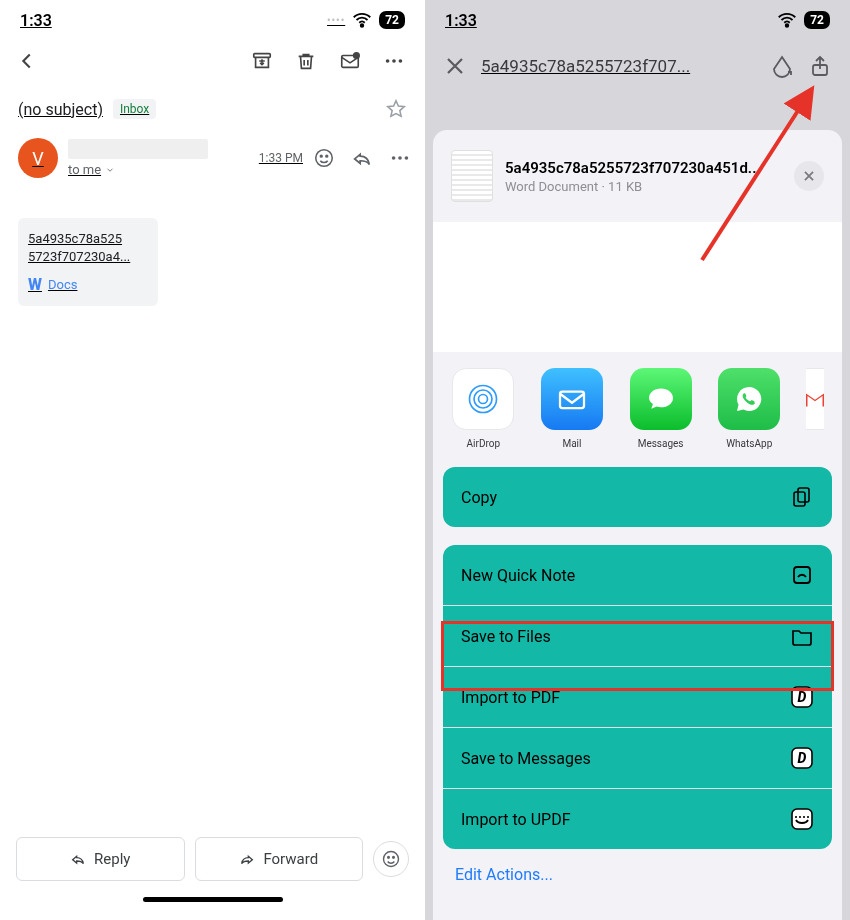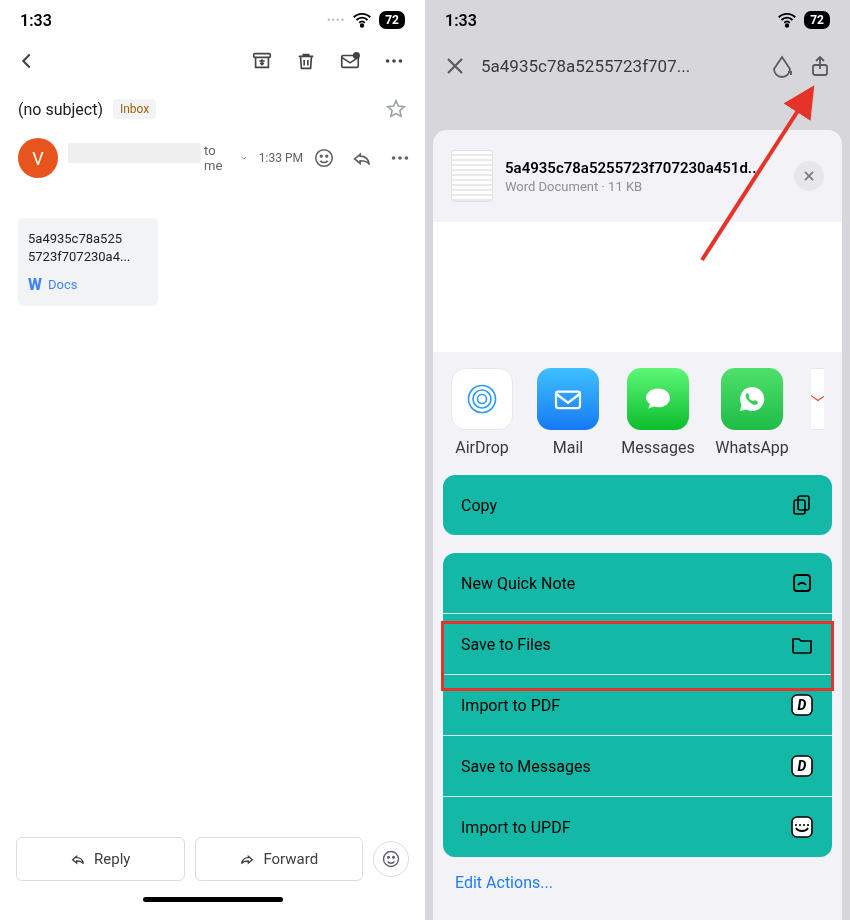--- a/index.html
+++ b/index.html
@@ -1,44 +1,44 @@
 <!DOCTYPE html>
 <html><head>
 <meta charset="utf-8">
 <style>
   * { box-sizing: border-box; margin: 0; padding: 0; font-family: -apple-system, BlinkMacSystemFont, "Segoe UI", Roboto, Helvetica, Arial, sans-serif; }
   body { width: 850px; height: 920px; display: flex; background: #fff; overflow: hidden; position: relative; }
-  .pane { height: 920px; position: relative; }
+  .pane { height: 920px; position: relative; text-decoration: underline; }
   .pane-left { width: 425px; background: #fff; display: flex; flex-direction: column; }
   .pane-right { width: 425px; background: #efeff4; display: flex; flex-direction: column; position: relative; }
 
   
   .status-bar { height: 40px; display: flex; justify-content: space-between; align-items: center; padding: 0 20px; font-weight: 600; font-size: 16px; }
   .status-right { display: flex; align-items: center; gap: 6px; }
   .dots { color: #c0c0c0; font-size: 10px; letter-spacing: 1px; }
   .battery-badge { background: #000; color: #fff; border-radius: 7px; padding: 2px 6px; font-size: 12px; font-weight: 700; }
 
   
   .gm-toolbar { display: flex; justify-content: space-between; align-items: center; padding: 10px 20px 10px 16px; }
   .gm-toolbar .back { font-size: 24px; color: #444; }
   .gm-toolbar .right { display: flex; gap: 22px; align-items: center; color: #444; }
   .icon { width: 22px; height: 22px; display: inline-flex; align-items: center; justify-content: center; }
   .icon svg { width: 100%; height: 100%; }
 
   
   .gm-subject-row { display: flex; align-items: center; justify-content: space-between; padding: 16px 18px 4px 18px; }
   .gm-subject-left { display: flex; align-items: center; gap: 10px; }
   .gm-subject { font-size: 16px; color: #202124; }
-  .gm-badge { background: #f1f3f4; color: #a16207; font-size: 12px; padding: 3px 7px; border-radius: 4px; }
+  .gm-badge { background: #f1f3f4; color: #15803d; font-size: 12px; padding: 3px 7px; border-radius: 4px; }
   .star { color: #9aa0a6; font-size: 22px; }
 
   
   .gm-sender-row { display: flex; align-items: center; padding: 14px 14px 0 18px; gap: 10px; }
   .avatar { width: 40px; height: 40px; border-radius: 50%; background: #e8541d; color: #fff; display: flex; align-items: center; justify-content: center; font-size: 18px; }
-  .sender-mid { flex: 1; display: flex; flex-direction: row; gap: 3px; }
+  .sender-mid { flex: 1; display: flex; flex-direction: column; gap: 3px; }
   .sender-name-block { background: #efefef; width: 140px; height: 20px; border-radius: 2px; }
   .sender-to { color: #5f6368; font-size: 13px; display: flex; align-items: center; gap: 4px; }
   .sender-time { color: #5f6368; font-size: 12px; }
   .gm-sender-icons { display: flex; align-items: center; gap: 16px; color: #5f6368; }
 
   
   .gm-attach { margin: 40px 18px; width: 140px; background: #f1f3f4; border-radius: 6px; padding: 12px 10px; }
   .gm-attach .fname { font-size: 13px; color: #202124; line-height: 1.35; word-break: break-all; }
   .gm-attach .type-row { display: flex; align-items: center; gap: 6px; margin-top: 10px; color: #4285f4; font-size: 13px; }
   .docs-w { font-weight: 800; color: #4285f4; font-size: 16px; }
@@ -63,21 +63,21 @@
   .doc-meta { flex: 1; }
   .doc-name { font-size: 15px; font-weight: 600; color: #000; white-space: nowrap; overflow: hidden; text-overflow: ellipsis; }
   .doc-sub { font-size: 13px; color: #8e8e93; margin-top: 2px; }
   .close-x { width: 30px; height: 30px; border-radius: 50%; background: #e7e7eb; color: #7a7a7e; display: flex; align-items: center; justify-content: center; font-size: 15px; }
 
   .share-blank { height: 130px; background: #fff; margin: 0 0 10px 0; border-radius: 0; }
 
   .apps-row { display: flex; gap: 24px; padding: 6px 18px 0 18px; overflow: hidden; }
   .app-tile { width: 70px; display: flex; flex-direction: column; align-items: center; gap: 8px; }
   .app-icon { width: 62px; height: 62px; border-radius: 14px; display: flex; align-items: center; justify-content: center; }
-  .app-label { font-size: 16px; color: #3a3a3c; text-align: center; }
+  .app-label { font-size: 10px; color: #3a3a3c; text-align: center; }
 
   .ic-airdrop { background: #fff; border: 1px solid #e8e8ec; }
   .ic-messages { background: linear-gradient(#5df777,#0bbd2c); }
   .ic-mail { background: linear-gradient(#3fc0ff,#1679f2); }
   .ic-whatsapp { background: linear-gradient(#4ee06a,#1ebd48); }
   .ic-gmail { background: #fff; border: 1px solid #e8e8ec; }
   .app-icon svg { width: 36px; height: 36px; }
 
   .actions-list { margin: 18px 10px 0 10px; background: #14b8a6; border-radius: 12px; overflow: hidden; }
   .action-row { display: flex; justify-content: space-between; align-items: center; padding: 18px 18px; font-size: 16px; color: #000; border-top: 0.5px solid #e2e2e6; position: relative; }

